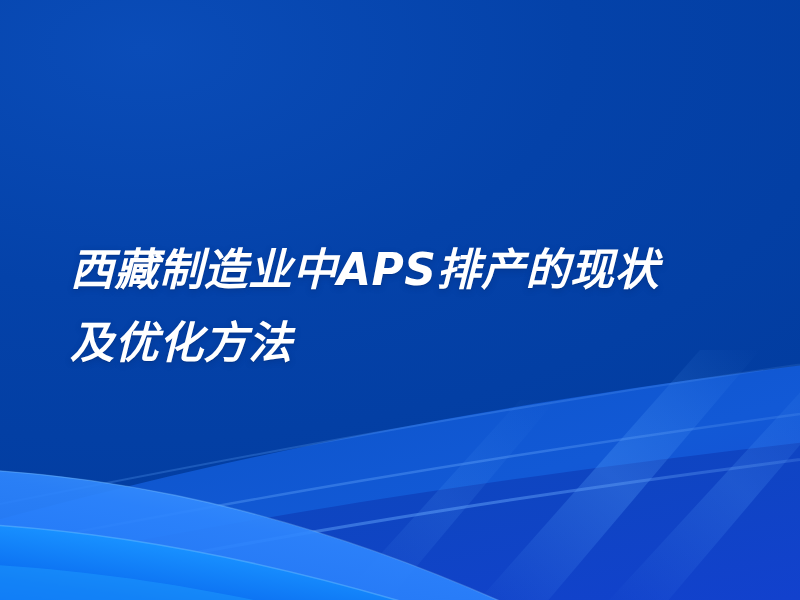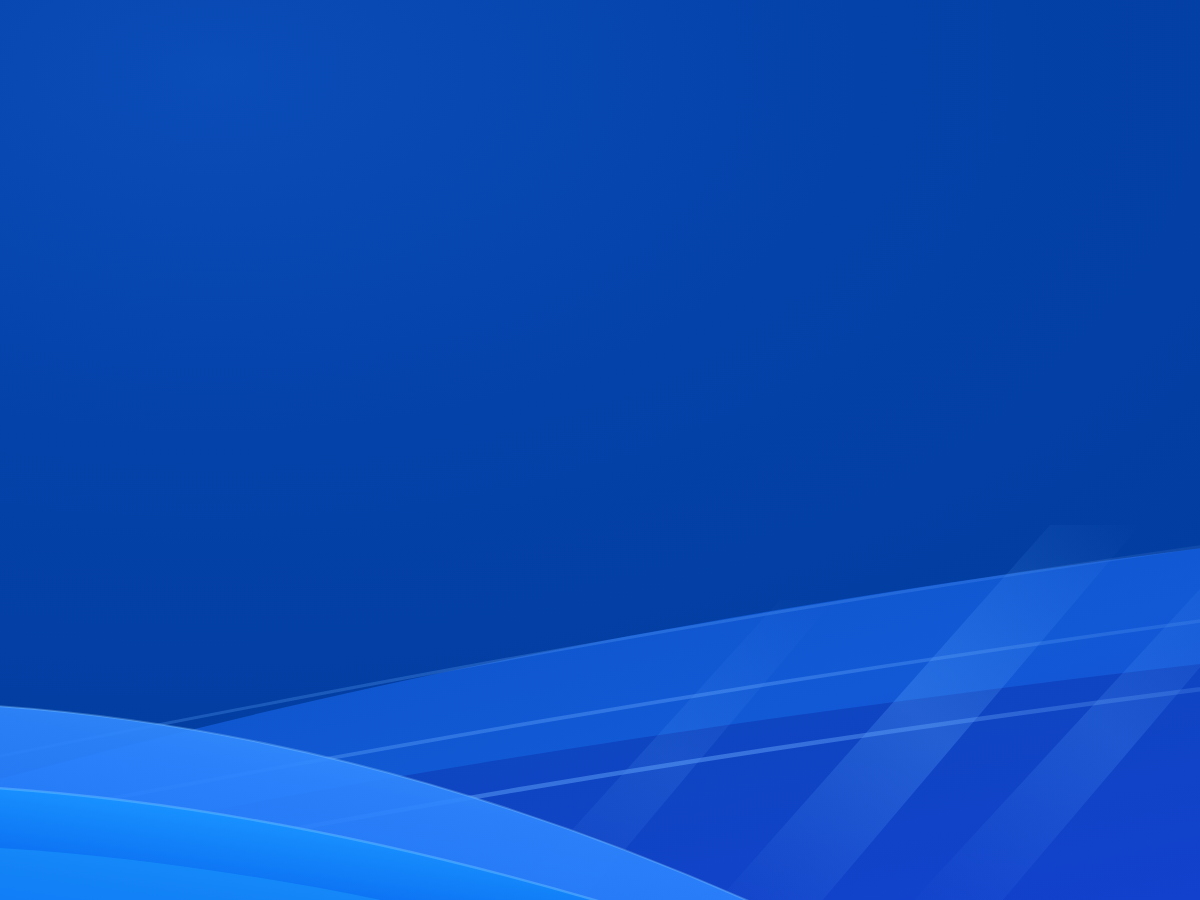--- a/index.html
+++ b/index.html
@@ -136,15 +136,17 @@
         <path d="M -200 226 C -20 212, 160 238, 300 270 L -200 270 Z" fill="#1FA0FF" opacity="0.45"></path>
 
         <path d="M -200 186 C 20 168, 240 212, 430 270" fill="none" stroke="#6CC2FF" stroke-width="1.6" opacity="0.45"></path>
         <path d="M -200 132 C 60 110, 300 170, 520 270" fill="none" stroke="#8FD2FF" stroke-width="1.4" opacity="0.30"></path>
 
       </g>
     </svg>
   </div>
 
   <div class="title-block">
+    <span class="title-line line-1">西藏制造业中APS排产的现状</span>
+    <span class="title-line line-2">及优化方法</span>
   </div>
 
 </div>
 
 </body></html>

